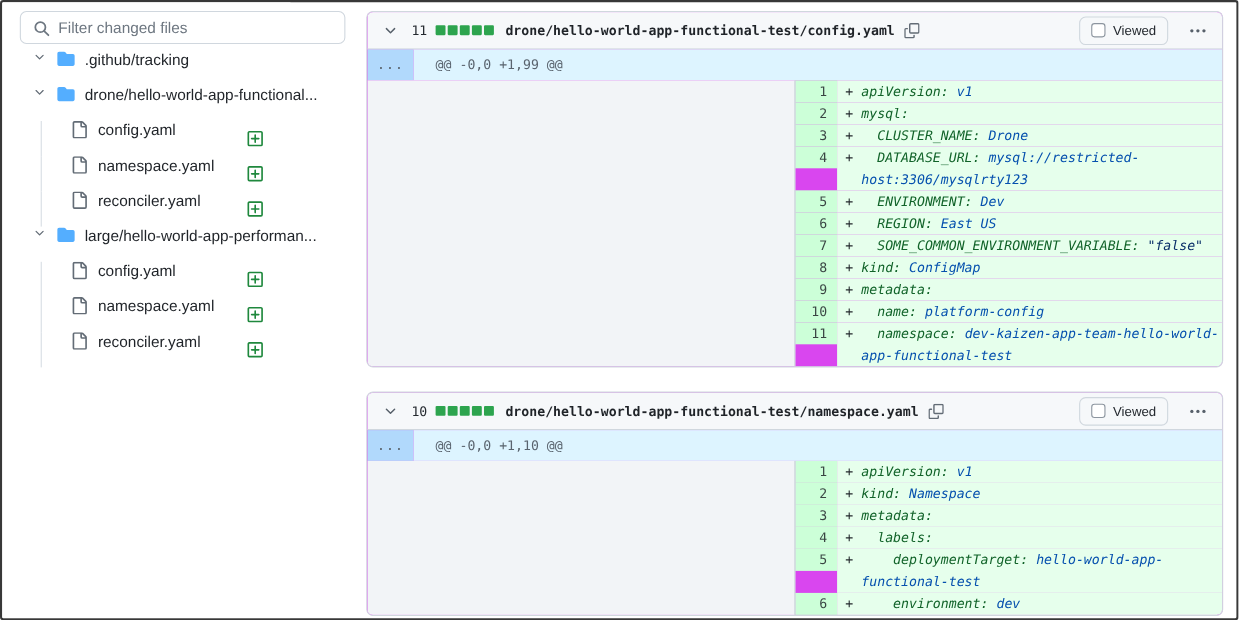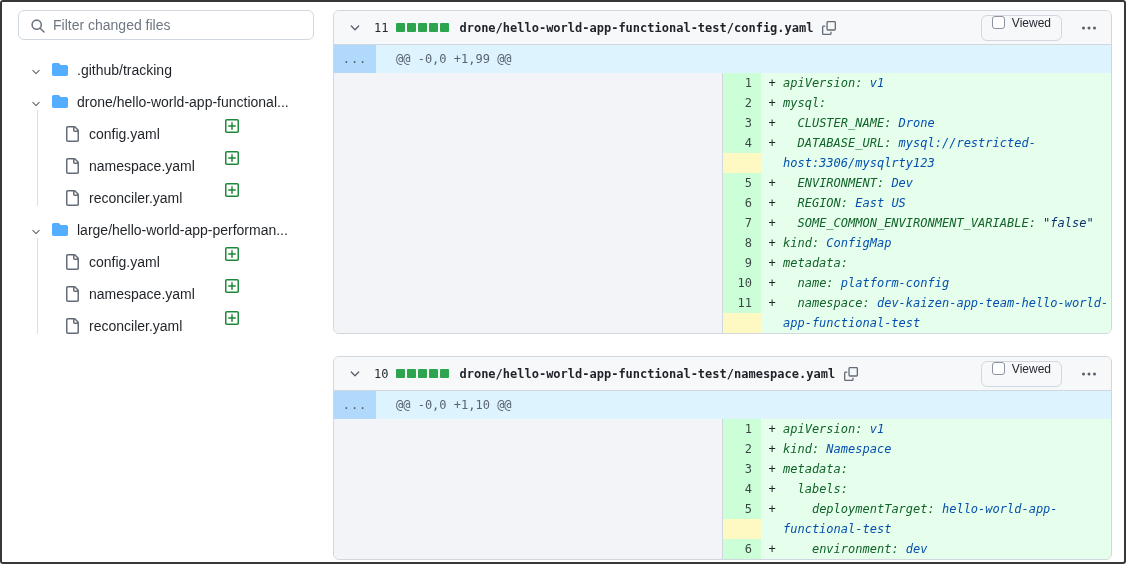--- a/index.html
+++ b/index.html
@@ -16,47 +16,47 @@
     position: absolute; left: 16px; top: 8px; width: 296px; height: 30px;
     border: 1px solid #d0d7de; border-radius: 6px; background: #fff;
   }
   .filter-box svg { position: absolute; left: 11px; top: 7px; }
   .filter-input {
     width: 100%; height: 100%; border: none; outline: none; background: transparent;
     padding-left: 34px; font-size: 14px; color: #1f2328; font-family: "Liberation Sans", sans-serif;
   }
   .filter-input::placeholder { color: #6e7781; }
   .tree { position: absolute; top: 44px; left: 0; right: 0; }
-  .tree-row { position: relative; height: 32px; display: flex; align-items: flex-end; cursor: pointer; }
+  .tree-row { position: relative; height: 32px; display: flex; align-items: flex-start; cursor: pointer; }
   .tree-row.folder { padding-left: 28px; }
   .tree-row.file { padding-left: 62px; }
   .tree-row .chev { display: flex; margin-right: 10px; }
   .tree-row .ficon { display: flex; margin-right: 9px; }
   .tree-label { font-size: 14px; color: #1f2328; white-space: nowrap; }
   .guide { position: absolute; left: 35px; top: 0; bottom: 0; width: 1px; background: #d8dee4; }
   .status { position: absolute; right: 24px; top: 8px; width: 16px; height: 16px; }
   
   .diff-pane { position: absolute; left: 330px; top: 0; width: 792px; height: 100%; }
   .diff-card {
     width: 779px; margin: 8px 0 22px 1px;
-    border: 1px solid #d0d7de; border-radius: 6px; background: #fef9c3; overflow: hidden;
+    border: 1px solid #d0d7de; border-radius: 6px; background: #d946ef; overflow: hidden;
   }
   .dc-header {
     height: 34px; background: #f6f8fa; border-bottom: 1px solid #d0d7de;
     display: flex; align-items: center; padding: 0 10px 0 12px;
   }
   .collapse-btn { display: flex; align-items: center; cursor: pointer; padding: 2px; }
   .count { font-family: "DejaVu Sans Mono", monospace; font-size: 12px; color: #24292f; margin: 0 8px 0 10px; }
   .squares { display: flex; align-items: center; margin-right: 8px; }
   .sq { width: 9px; height: 9px; border-radius: 1px; background: #2da44e; margin-right: 2px; }
   .fpath { font-family: "DejaVu Sans Mono", monospace; font-size: 12px; color: #1f2328; font-weight: bold; }
   .copy-btn { display: flex; margin-left: 9px; cursor: pointer; }
   .header-right { margin-left: auto; display: flex; align-items: center; }
   .viewed-btn {
-    display: flex; height: 26px; padding: 0 10px;
+    display: flex; align-items: center; height: 26px; padding: 0 10px;
     border: 1px solid #d0d7de; border-radius: 6px; background: #f6f8fa; cursor: pointer;
   }
   .vb-check { width: 13px; height: 13px; border: 1px solid #8c959f; border-radius: 3px; background: #fff; margin-right: 7px; }
   .vb-label { font-size: 12px; color: #24292f; }
   .kebab { display: flex; margin-left: 15px; padding: 4px; cursor: pointer; }
   .hunk-row { display: flex; height: 28px; font-family: "DejaVu Sans Mono", monospace; font-size: 12px; }
   .hunk-expand {
     width: 42px; background: #b1d9fc; color: #57606a; display: flex;
     align-items: center; justify-content: center; letter-spacing: 1px; cursor: pointer;
   }

